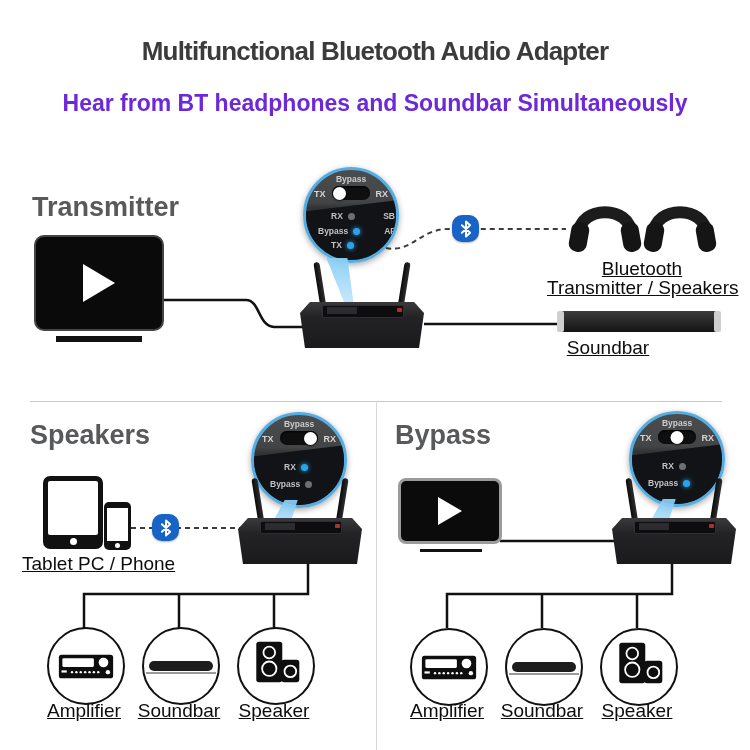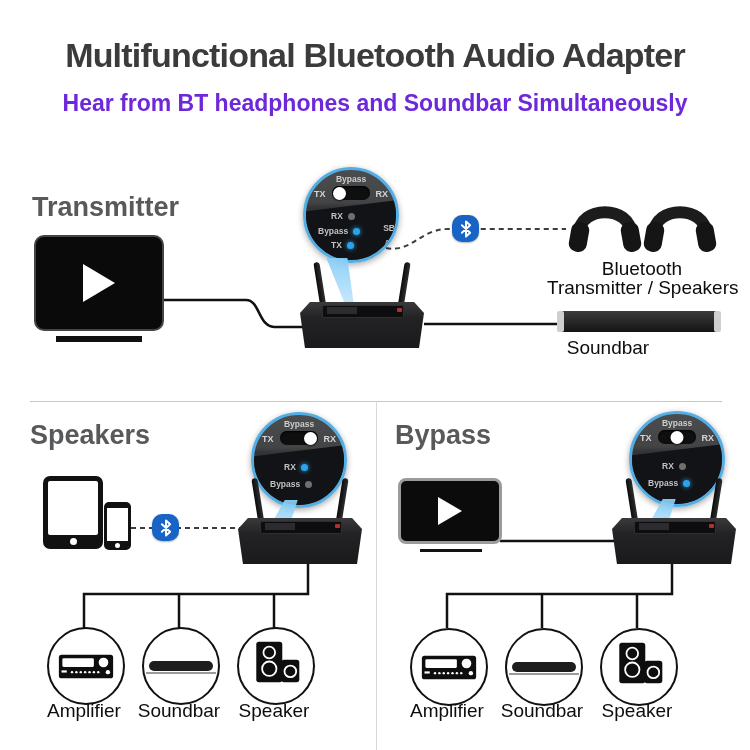--- a/index.html
+++ b/index.html
@@ -1,25 +1,25 @@
 <!DOCTYPE html>
 <html><head>
 <meta charset="utf-8">
 <style>
   html,body{margin:0;padding:0;background:#fff;}
   .canvas{position:relative;width:750px;height:750px;background:#fff;overflow:hidden;
           font-family:"Liberation Sans",sans-serif;color:#111;}
   .abs{position:absolute;}
   .wires{left:0;top:0;width:750px;height:750px;}
-  .title{left:0;top:36px;width:750px;text-align:center;font-size:34px;font-weight:bold;
+  .title{left:0;top:36px;width:750px;text-align:center;font-size:26px;font-weight:bold;
          letter-spacing:-0.8px;color:#3b3b3b;white-space:nowrap;}
   .subtitle{left:0;top:90px;width:750px;text-align:center;font-size:23px;font-weight:bold;
             color:#6d28d9;white-space:nowrap;}
   .heading{font-size:27px;font-weight:bold;color:#58595b;}
-  .lbl{font-size:19px;color:#0d0d0d;text-align:center;white-space:nowrap;}
+  .lbl{font-size:19px;color:#0d0d0d;text-align:center;white-space:nowrap;text-decoration:underline;}
   .hline{left:30px;top:401px;width:692px;height:1px;background:#c7c7c7;}
   .vline{left:376px;top:401px;width:1px;height:349px;background:#d9d9d9;}
 
   
   .tv{background:#0a0a0a;border:2px solid #454545;border-radius:10px;display:flex;
       align-items:center;justify-content:center;}
   .tv2{background:#0b0b0b;border:3px solid #9b9b9b;border-radius:8px;display:flex;
        align-items:center;justify-content:center;}
   .play{width:0;height:0;border-style:solid;border-color:transparent;border-left-color:#fff;}
   .play-lg{border-width:19px 0 19px 32px;}
@@ -77,21 +77,21 @@
   .knob{position:absolute;top:0.5px;left:1px;width:13px;height:13px;background:#fff;
         border-radius:50%;box-shadow:0 1px 2px rgba(0,0,0,.7);}
   .knob-TX .knob{left:1px;}
   .knob-RX .knob{left:auto;right:1px;}
   .knob-Bypass .knob{left:50%;transform:translateX(-50%);}
   .ind-row{position:absolute;display:flex;align-items:center;gap:5px;font-size:8.5px;
            font-weight:bold;color:#c2c2c2;white-space:nowrap;}
   .led{width:7px;height:7px;border-radius:50%;display:inline-block;}
   .led-on{background:#2aa3ea;box-shadow:0 0 5px #2aa3ea;}
   .led-off{background:#6f6f6f;}
-  .suffix{position:absolute;font-size:8.5px;font-weight:bold;color:#c2c2c2;margin-top:12px;}
+  .suffix{position:absolute;font-size:8.5px;font-weight:bold;color:#c2c2c2;}
 
   
   .beam{background:linear-gradient(180deg,rgba(137,206,246,.95),rgba(160,216,249,.55));}
   .beam-t{clip-path:polygon(8% 0,78% 0,100% 100%,72% 100%);}
   .beam-rb{clip-path:polygon(52% 0,88% 0,58% 100%,0 100%);}
 
   
   .outcircle{width:74px;height:74px;border-radius:50%;border:2.5px solid #111;background:#fff;
              display:flex;align-items:center;justify-content:center;}
   .sb-icon{width:64px;height:10px;background:#1d1d1d;border-radius:5px;position:relative;}
@@ -192,20 +192,21 @@
   <div class="abs heading" style="left:30px;top:420px;">Speakers</div>
 
   <div class="abs tablet" style="left:43px;top:476px;width:60px;height:73px;">
     <div class="scr"></div>
     <div class="home"></div>
   </div>
   <div class="abs phone" style="left:104px;top:502px;width:27px;height:48px;">
     <div class="scr"></div>
     <div class="home"></div>
   </div>
+  <div class="abs lbl" style="left:22px;top:553px;width:150px;">Tablet PC / Phone</div>
 
   <div class="abs btbadge" style="left:152px;top:514px;">
     <svg width="18" height="20" viewBox="0 0 24 26">
         <path d="M6.5 8 L17.5 18 L12 23 L12 3 L17.5 8 L6.5 18" fill="none" stroke="#fff" stroke-width="2.6" stroke-linejoin="round" stroke-linecap="round"></path>
       </svg>
   </div>
 
   <div class="abs closeup knob-RX" style="left:251px;top:412px;">
     <div class="panel"></div>
     <div class="sw-top">Bypass</div>

